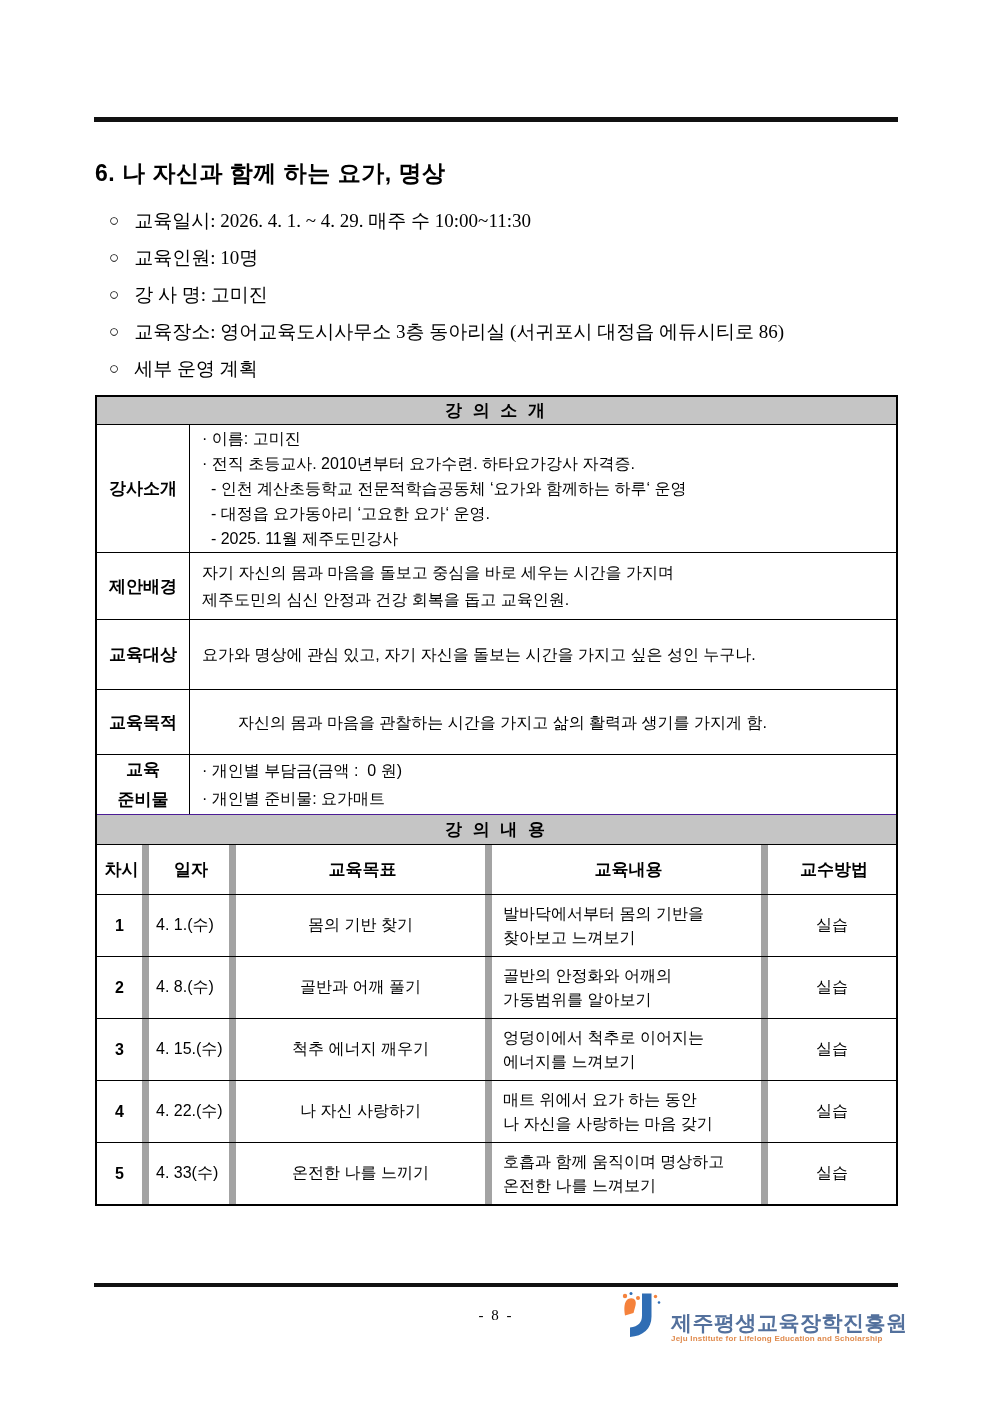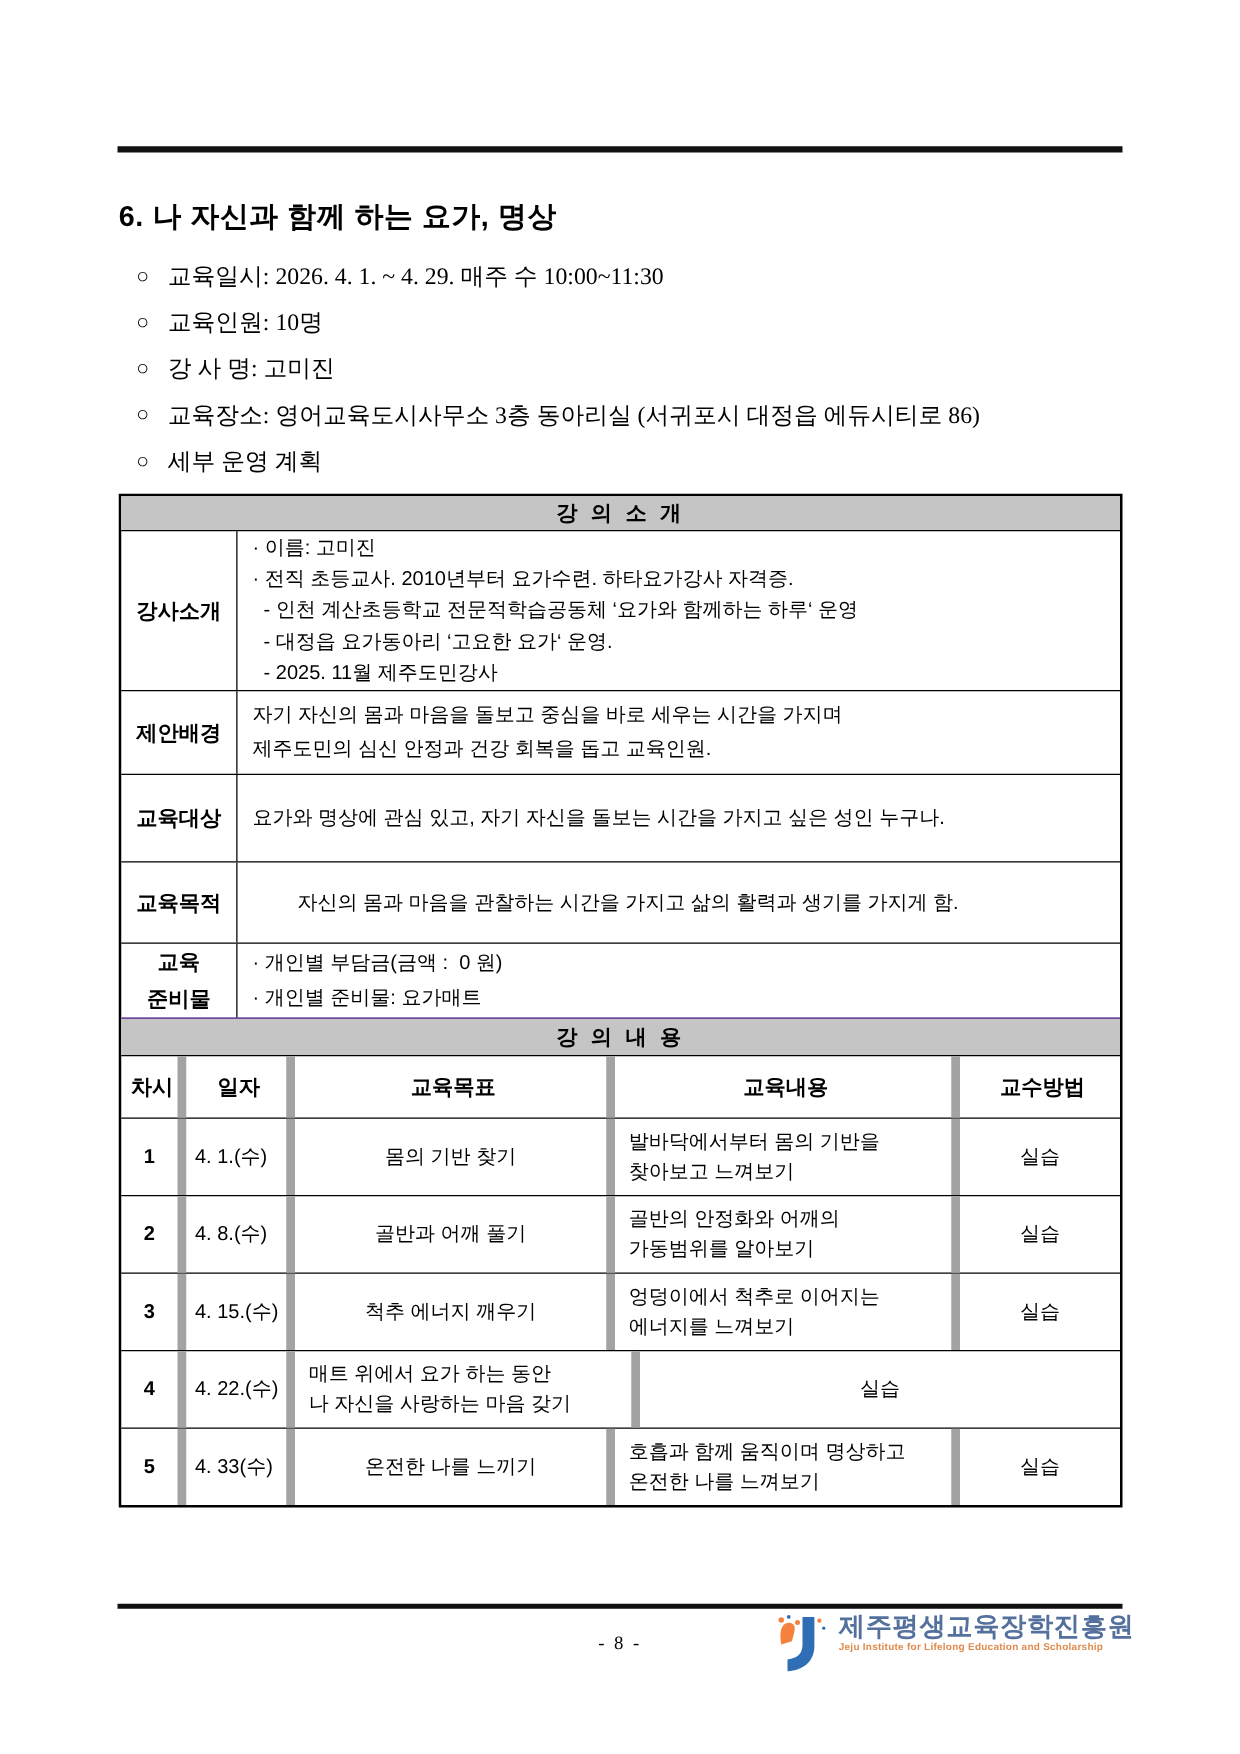--- a/index.html
+++ b/index.html
@@ -83,21 +83,21 @@
     position:absolute; left:94px; top:1283px;
     width:804px; height:4px; background:#111;
   }
   .page-number {
     position:absolute; left:0; top:1307px; width:992px;
     text-align:center; font-size:15px; letter-spacing:2px;
     font-family:"Liberation Serif","DejaVu Serif",serif;
   }
   .footer-logo {
     position:absolute; left:618px; top:1290px;
-    display:flex; align-items:flex-start; gap:9px;
+    display:flex; align-items:flex-end; gap:9px;
   }
   .logo-text-col { display:flex; flex-direction:column; }
   .logo-name {
     font-size:21px; font-weight:700; color:#54719d; letter-spacing:0.5px;
     line-height:23px;
   }
   .logo-tagline {
     font-size:8px; color:#e08b4e; font-weight:700; letter-spacing:0.2px;
     line-height:10px;
   }
@@ -203,20 +203,21 @@
       <div class="c-date">4. 15.(수)</div>
       <div class="c-goal">척추 에너지 깨우기</div>
       <div class="c-cont prewrap">엉덩이에서 척추로 이어지는
 에너지를 느껴보기</div>
       <div class="c-meth">실습</div>
     </div>
 
     <div class="t2-row t2-data">
       <div class="c-no">4</div>
       <div class="c-date">4. 22.(수)</div>
+      <div class="c-goal">나 자신 사랑하기</div>
       <div class="c-cont prewrap">매트 위에서 요가 하는 동안
 나 자신을 사랑하는 마음 갖기</div>
       <div class="c-meth">실습</div>
     </div>
 
     <div class="t2-row t2-data">
       <div class="c-no">5</div>
       <div class="c-date">4. 33(수)</div>
       <div class="c-goal">온전한 나를 느끼기</div>
       <div class="c-cont prewrap">호흡과 함께 움직이며 명상하고

